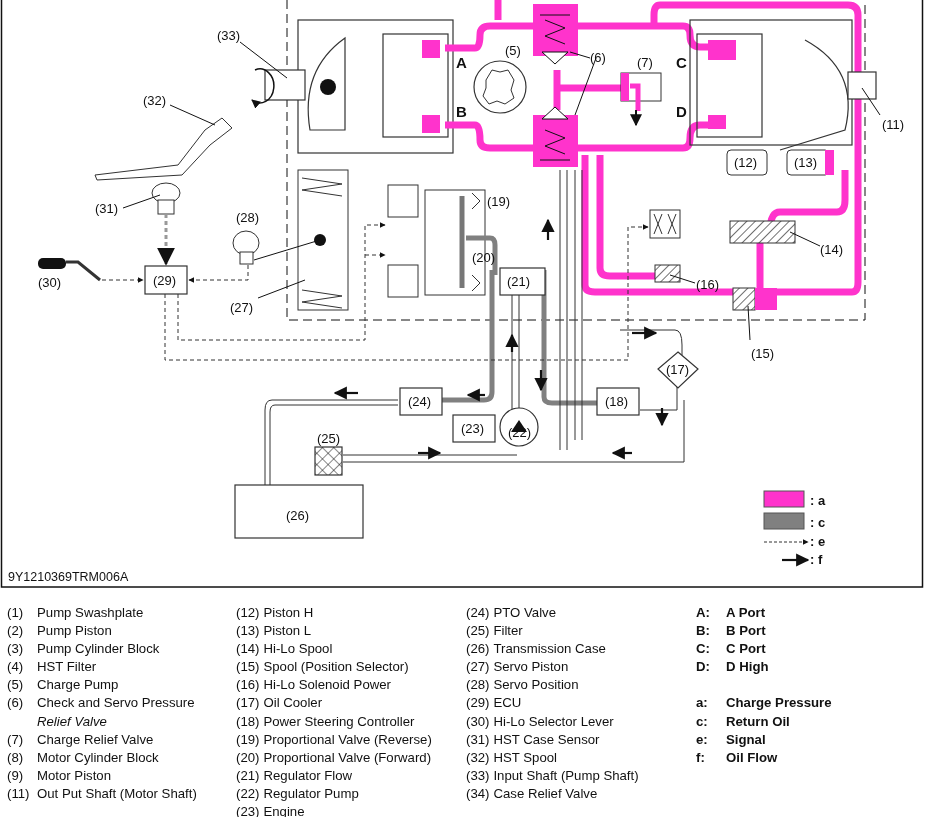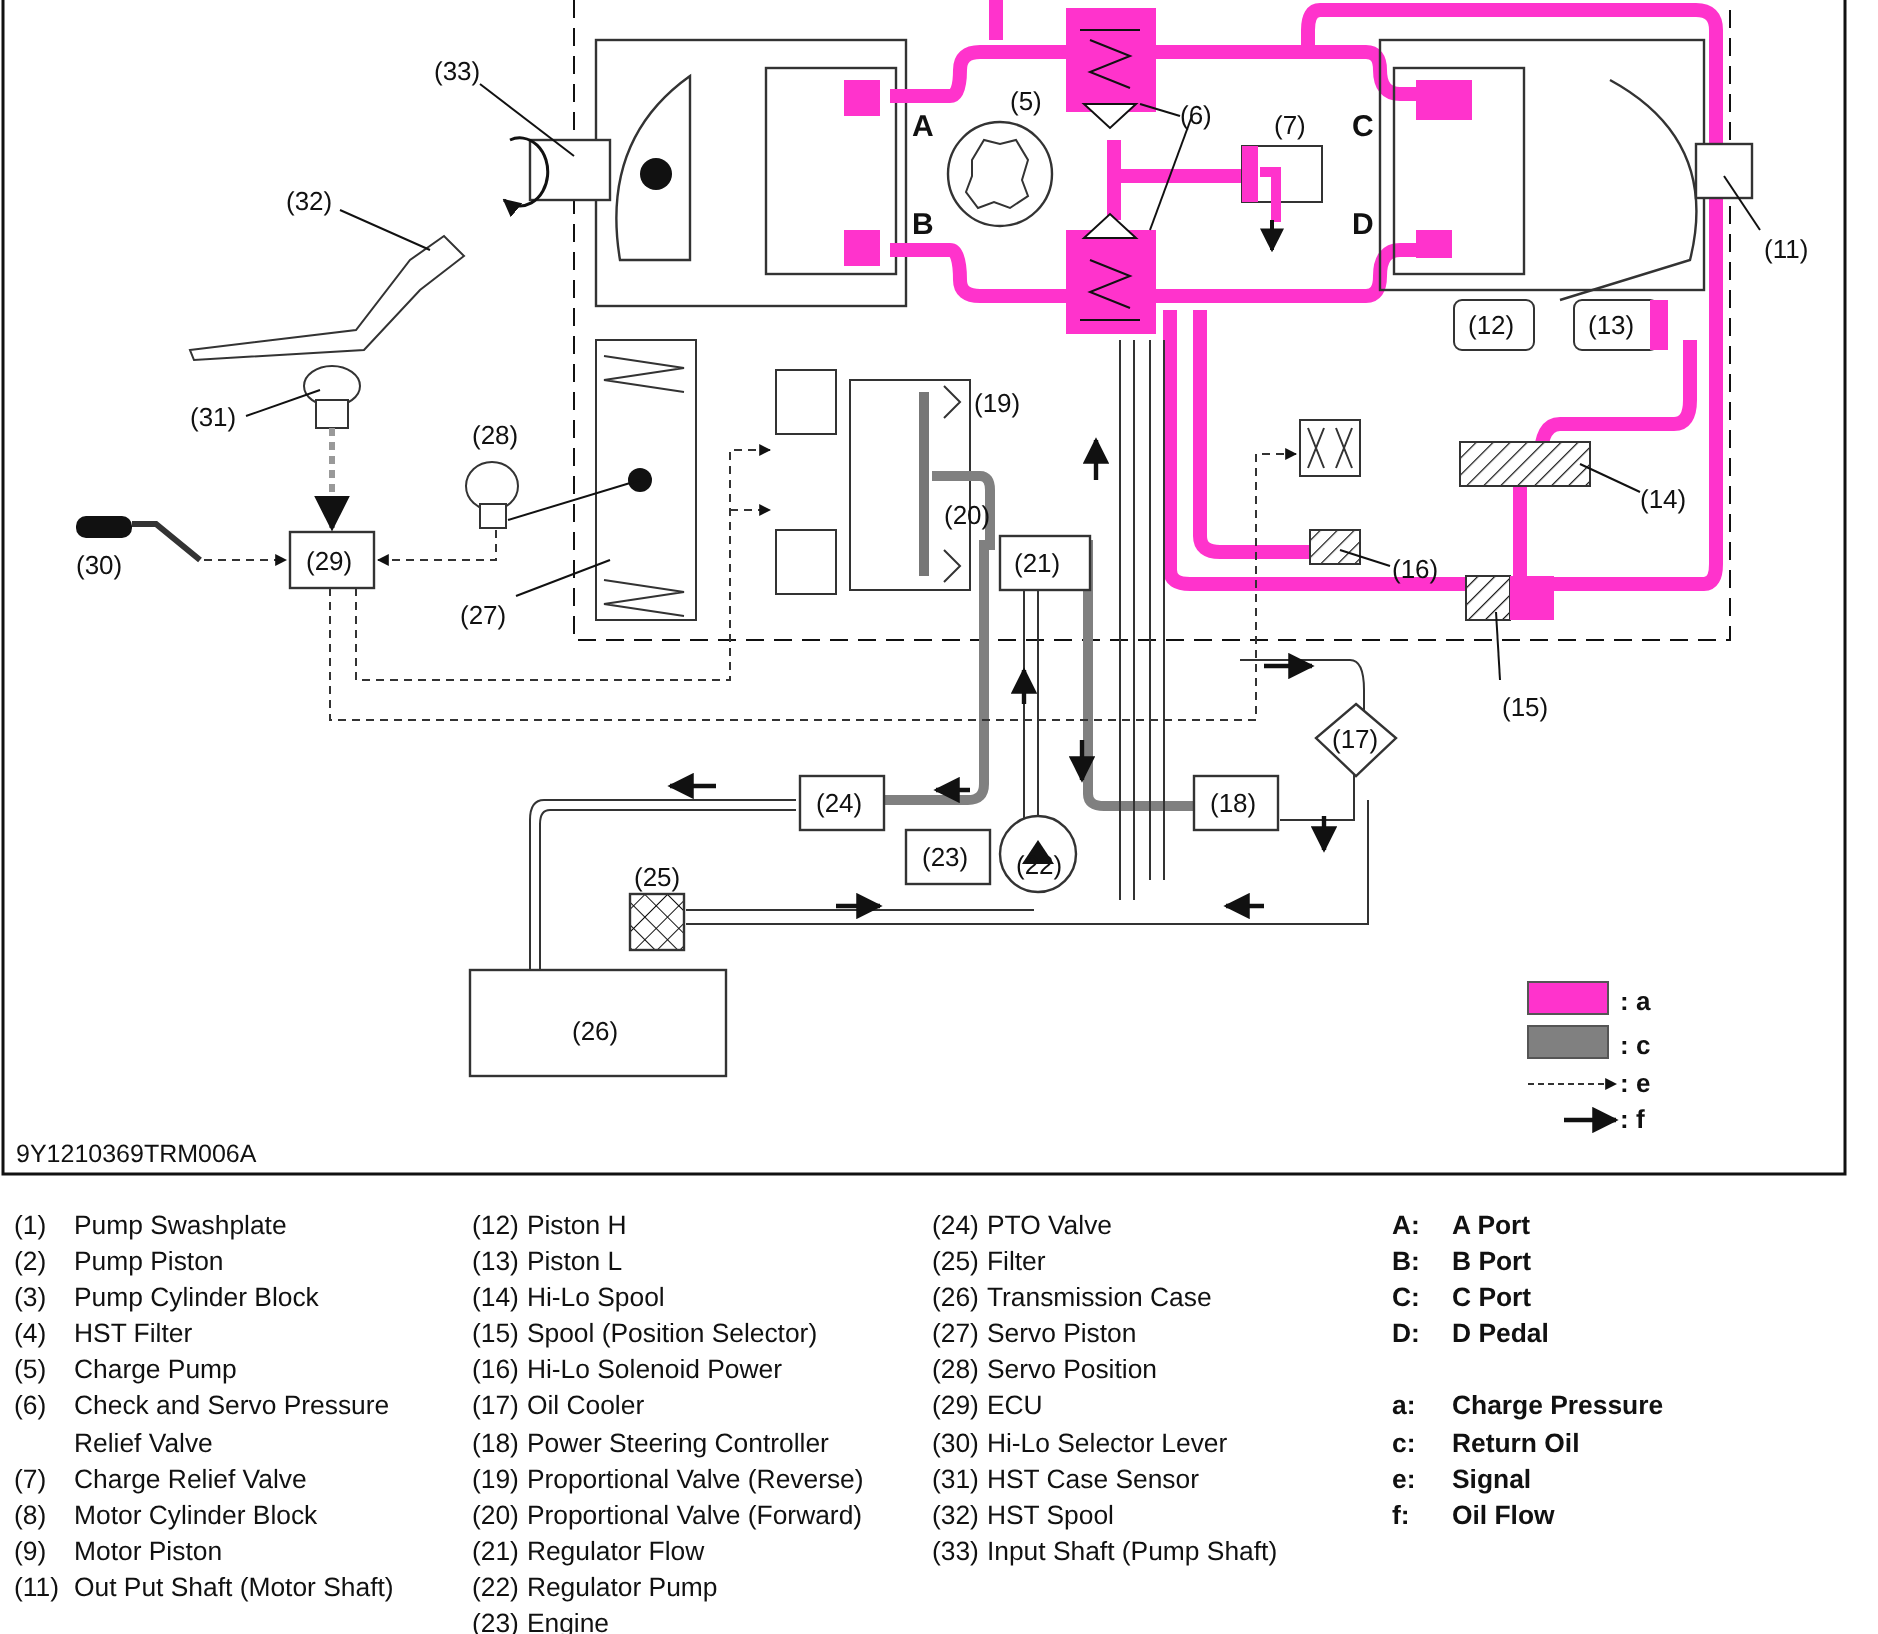--- a/index.html
+++ b/index.html
@@ -8,21 +8,21 @@
   .lbl { font-family:"Liberation Sans", sans-serif; font-size:13px; fill:#111; }
   .port { font-family:"Liberation Sans", sans-serif; font-size:15px; font-weight:bold; fill:#111; }
   .leg { font-family:"Liberation Sans", sans-serif; font-size:13px; font-weight:bold; fill:#111; }
   .docid { font-family:"Liberation Sans", sans-serif; font-size:12.5px; fill:#111; }
   .legend-area { position:absolute; left:0; top:600px; width:939px; height:217px; font-size:13.2px; line-height:18.1px; }
   .col { position:absolute; top:4px; }
   .col .row { display:flex; white-space:nowrap; }
   .col1 { left:7px; } .col2 { left:236px; } .col3 { left:466px; } .col4 { left:696px; }
   .num { display:inline-block; width:30px; }
   .col2 .num, .col3 .num { width:auto; margin-right:4px; }
-  .cont { padding-left:30px; }
+  .cont { padding-left:30px;font-style:italic; }
   .col4 .row { font-weight:bold; }
   .col4 .key { display:inline-block; width:30px; }
   .gap { height:18.1px; }
 </style>
 </head>
 <body>
 
 <svg id="diagram" viewBox="0 0 939 600" xmlns="http://www.w3.org/2000/svg">
   <defs>
     <pattern id="hatch" width="6" height="6" patternUnits="userSpaceOnUse" patternTransform="rotate(45)">
@@ -381,37 +381,41 @@
         <span>HST Case Sensor</span>
       </div>
       <div class="row">
         <span class="num">(32)</span>
         <span>HST Spool</span>
       </div>
       <div class="row">
         <span class="num">(33)</span>
         <span>Input Shaft (Pump Shaft)</span>
       </div>
+      <div class="row">
+        <span class="num">(34)</span>
+        <span>Case Relief Valve</span>
+      </div>
     </div>
   <div class="col col4" id="c4">
       <div class="row">
         <span class="key">A:</span>
         <span>A Port</span>
       </div>
       <div class="row">
         <span class="key">B:</span>
         <span>B Port</span>
       </div>
       <div class="row">
         <span class="key">C:</span>
         <span>C Port</span>
       </div>
       <div class="row">
         <span class="key">D:</span>
-        <span>D Pedal</span>
+        <span>D High</span>
       </div>
       <div class="gap"></div>
       <div class="row">
         <span class="key">a:</span>
         <span>Charge Pressure</span>
       </div>
       <div class="row">
         <span class="key">c:</span>
         <span>Return Oil</span>
       </div>

